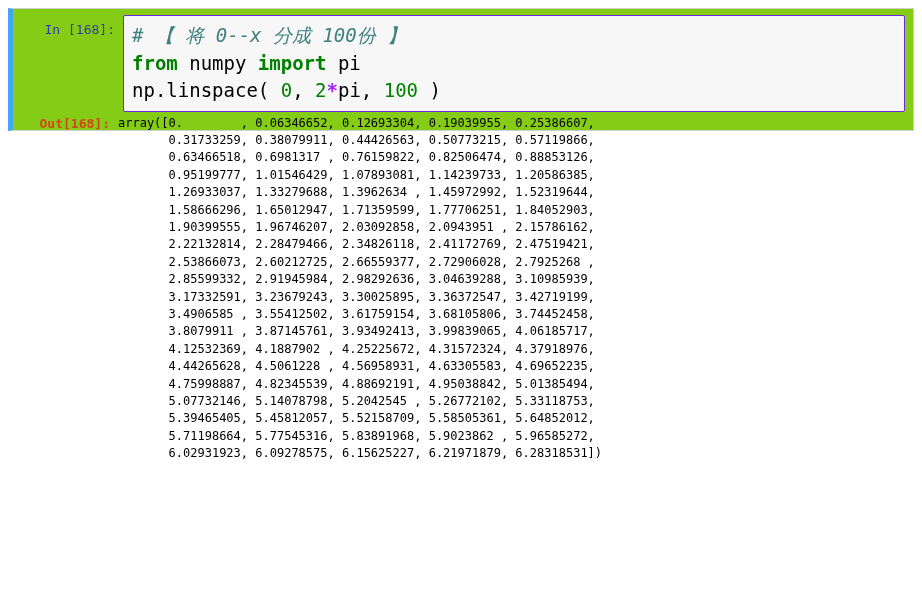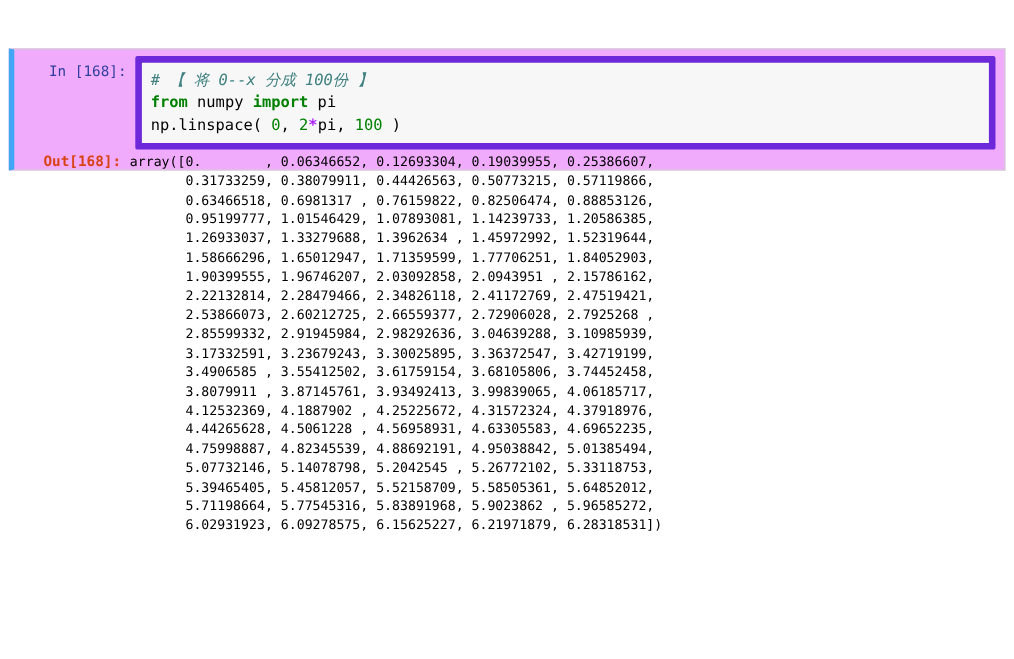--- a/index.html
+++ b/index.html
@@ -12,23 +12,22 @@
       font-size: 13px;
       line-height: 1.45;
       background: #fff;
       color: #000;
       padding: 8px;
     }
     .cell {
       display: flex;
       border: 1px solid #cfcfcf;
       border-left: 5px solid #42A5F5;
-      background: #f0abfc;
+      background: #84cc16;
       padding: 6px 0 6px 0;
-      margin-top: 36px;
     }
     .prompt-col {
       width: 110px;
       flex-shrink: 0;
       text-align: right;
       padding-right: 8px;
       padding-top: 6px;
       font-family: monospace;
       font-size: 13px;
     }
@@ -37,26 +36,26 @@
     }
     .out-prompt {
       color: #D84315;
     }
     .content-col {
       flex: 1;
       padding-right: 8px;
     }
     .code-area {
       background: #f7f7f7;
-      border: 6px solid #6d28d9;
+      border: 1px solid #6d28d9;
       border-radius: 2px;
       padding: 6px 8px;
       font-family: "SimSun", "Consolas", monospace;
       white-space: pre;
-      font-size: 14px;
+      font-size: 19px;
       line-height: 1.45;
     }
     .output-row {
       display: flex;
       margin-top: 6px;
       padding-bottom: 4px;
     }
     .output-text {
       flex: 1;
       font-family: "SimSun", "Consolas", monospace;

